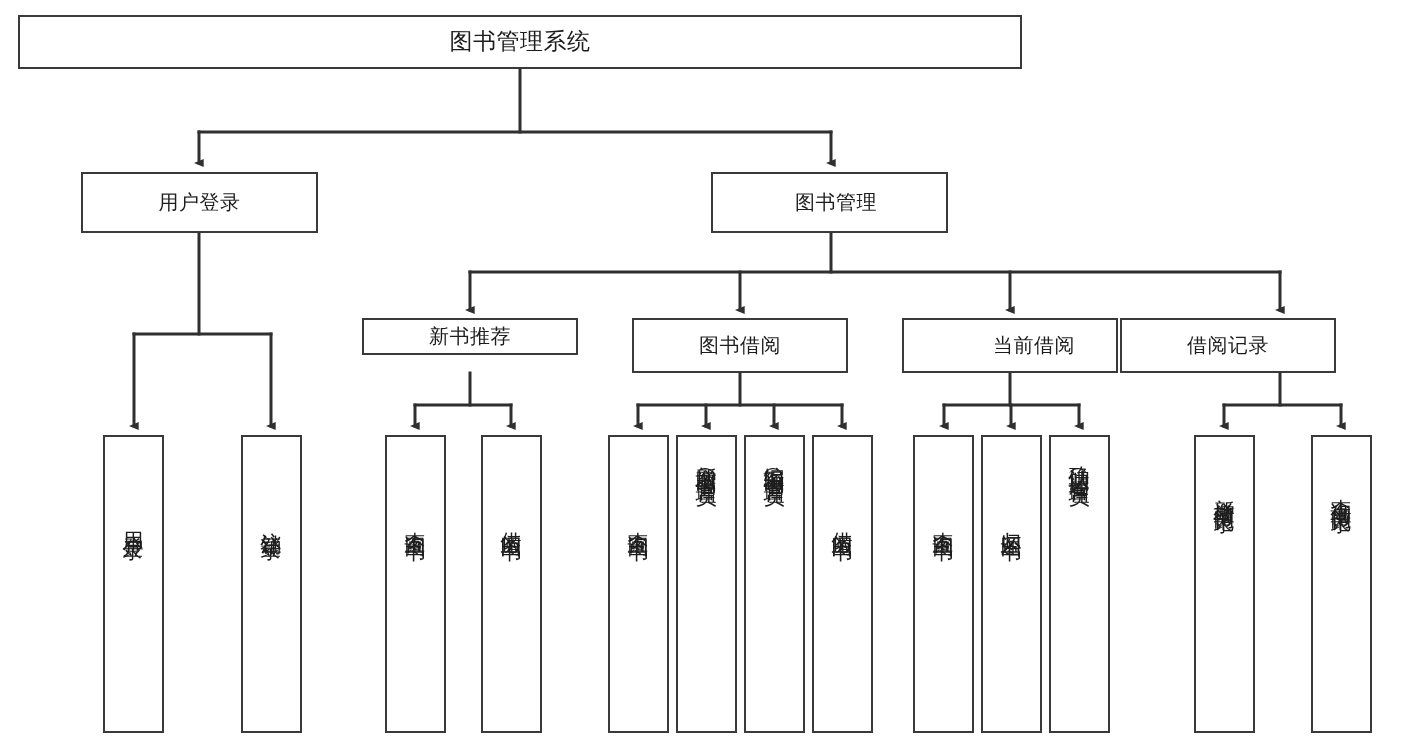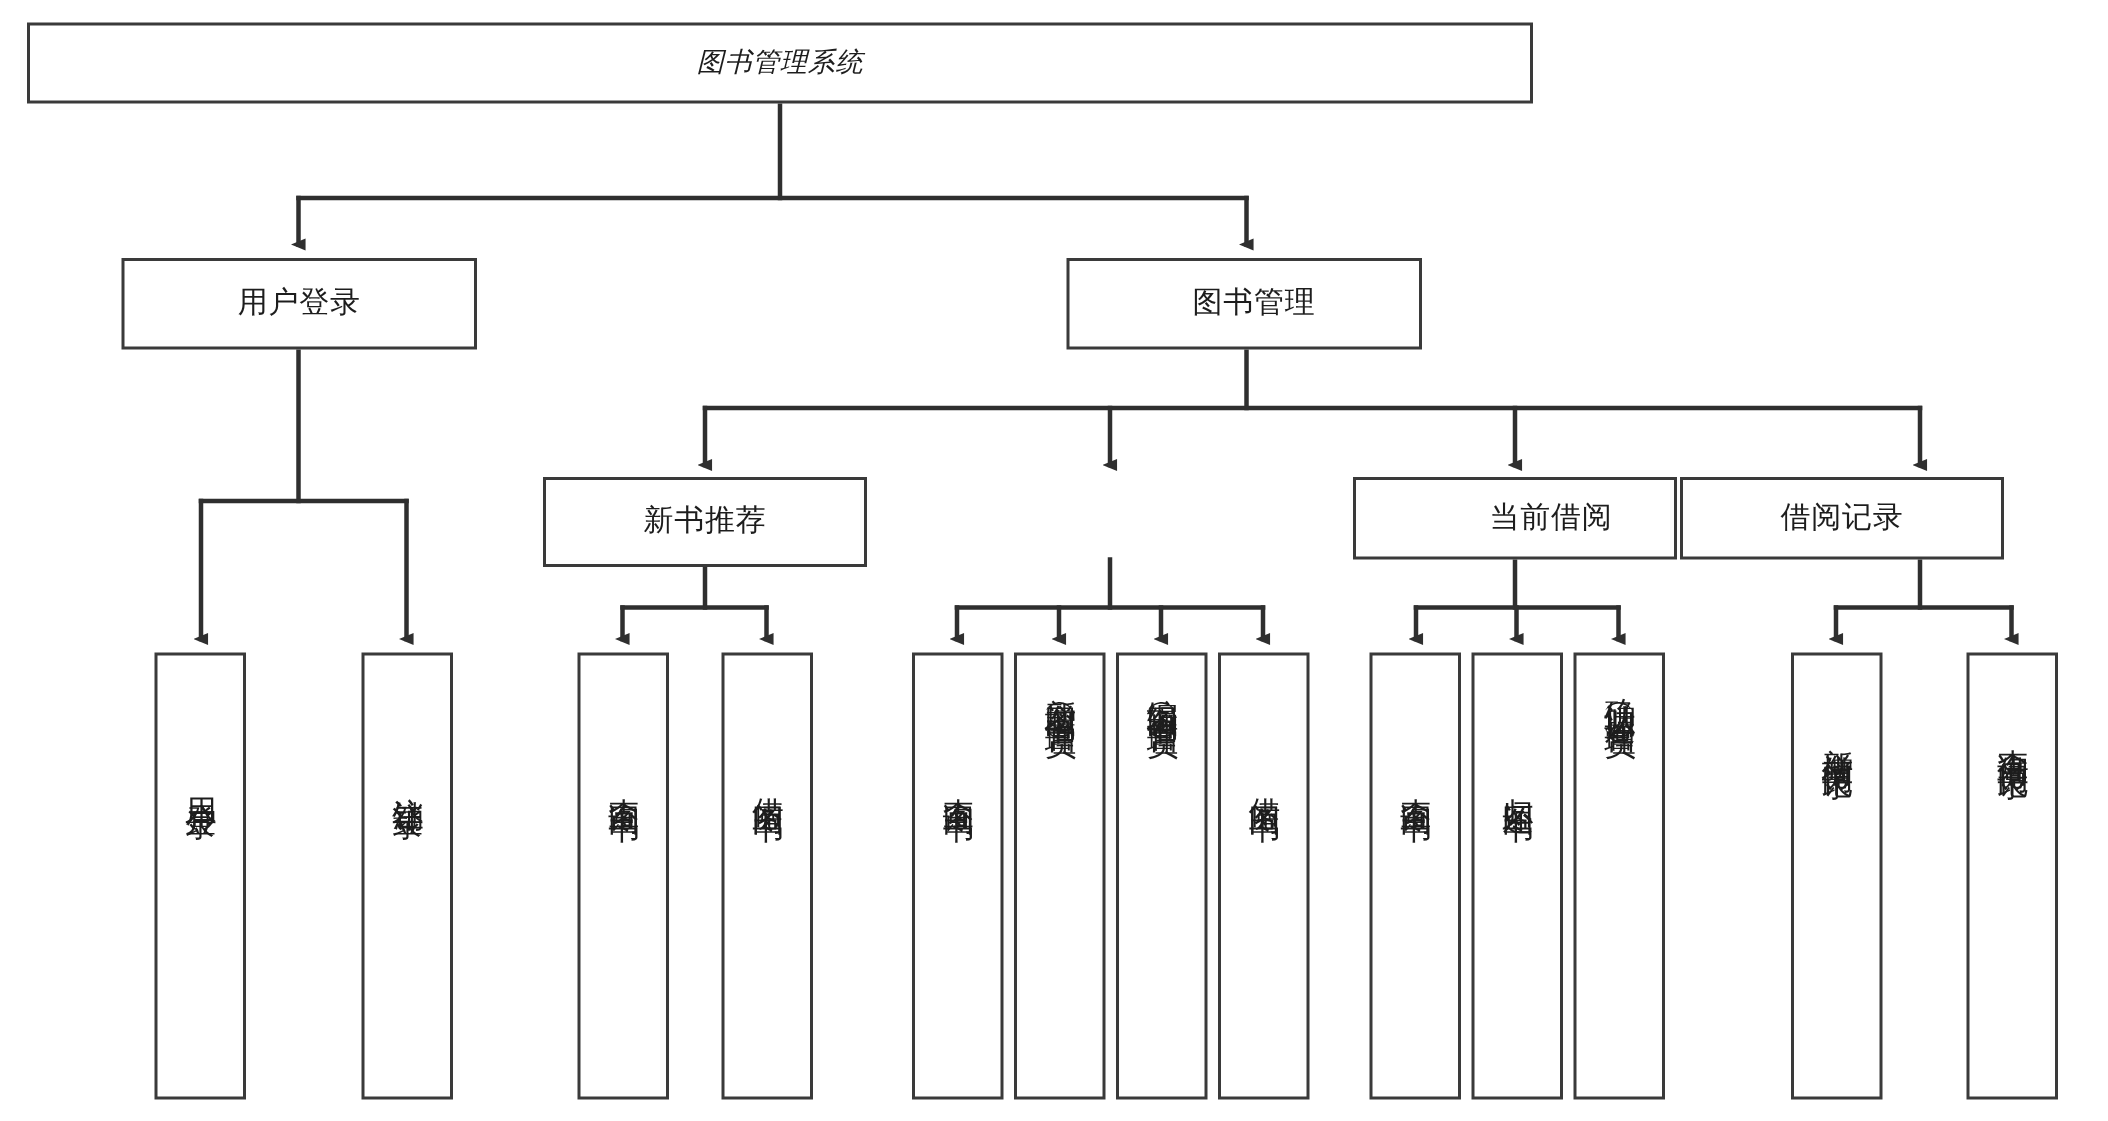--- a/index.html
+++ b/index.html
@@ -41,21 +41,21 @@
     display: block;
     text-align: center;
     line-height: 1.18;
     letter-spacing: 0.5px;
   }
   
   .node.h .node-label {
     font-size: 20px;
     white-space: nowrap;
   }
-  .node.root .node-label { font-size: 18px; font-style: italic; }
+  .node.root .node-label { font-size: 23px; }
   
   .node.v {
     align-items: flex-start;
     justify-content: center;
     padding-top: 8px;
   }
   .node.v .node-label {
     writing-mode: vertical-rl;
     text-orientation: upright;
     font-size: 21px;
@@ -133,22 +133,25 @@
     <span class="node-label">图书管理系统</span>
   </div>
 
   <div class="node h" style="left:81px; top:172px; width:237px; height:61px;">
     <span class="node-label">用户登录</span>
   </div>
   <div class="node h" style="left:711px; top:172px; width:237px; height:61px;padding-left:13px;">
     <span class="node-label">图书管理</span>
   </div>
 
-  <div class="node h" style="left:362px; top:318px; width:216px; height:60px;">
+  <div class="node h" style="left:362px; top:318px; width:216px; height:37px;">
     <span class="node-label">新书推荐</span>
+  </div>
+  <div class="node h" style="left:632px; top:318px; width:216px; height:55px;">
+    <span class="node-label">图书借阅</span>
   </div>
   <div class="node h" style="left:902px; top:318px; width:216px; height:55px;padding-left:48px;">
     <span class="node-label">当前借阅</span>
   </div>
   <div class="node h" style="left:1120px; top:318px; width:216px; height:55px;">
     <span class="node-label">借阅记录</span>
   </div>
 
   <div class="node v" style="left:103px; top:435px; width:61px; height:298px; padding-top:78px;">
     <span class="node-label">用户登录</span>

